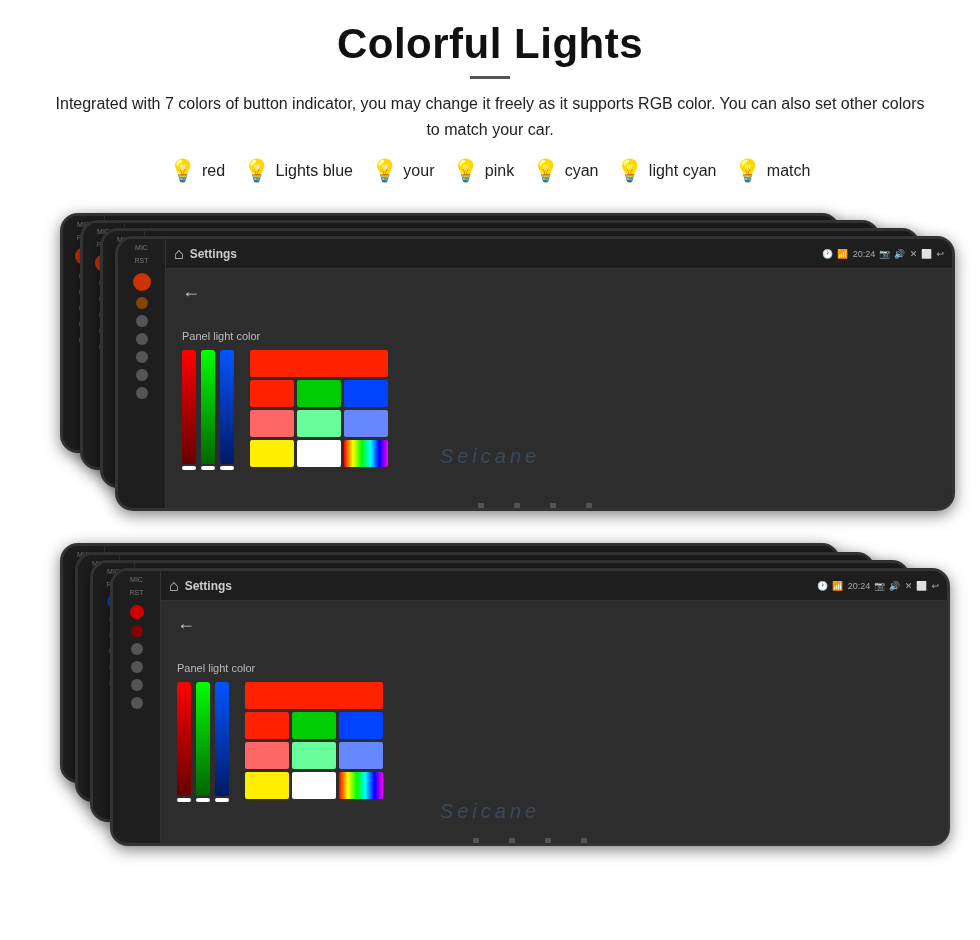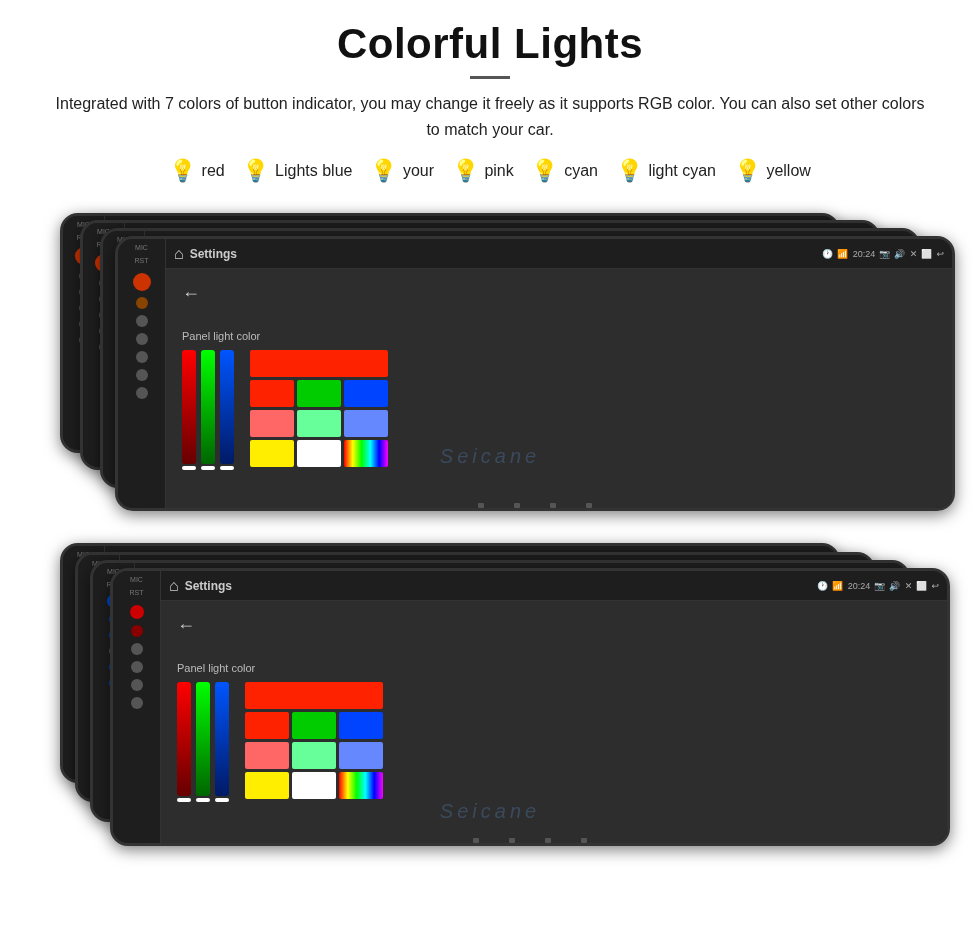--- a/index.html
+++ b/index.html
@@ -268,21 +268,21 @@
     <div class="color-item">
       <span class="bulb-icon" style="color:#ff88cc;">💡</span>
       <span>cyan</span>
     </div>
     <div class="color-item">
       <span class="bulb-icon" style="color:#aaeeff;">💡</span>
       <span>light cyan</span>
     </div>
     <div class="color-item">
       <span class="bulb-icon" style="color:#ffee00;">💡</span>
-      <span>yellow</span>
+      <span>match</span>
     </div>
   </div>
 
   <div class="screens-section">
     <div class="screens-row">
       <div class="device-stack">
 
         <div class="device device-back3" style="left:0px; top:5px;">
           <div class="device-screen">
             <div class="device-sidebar">

